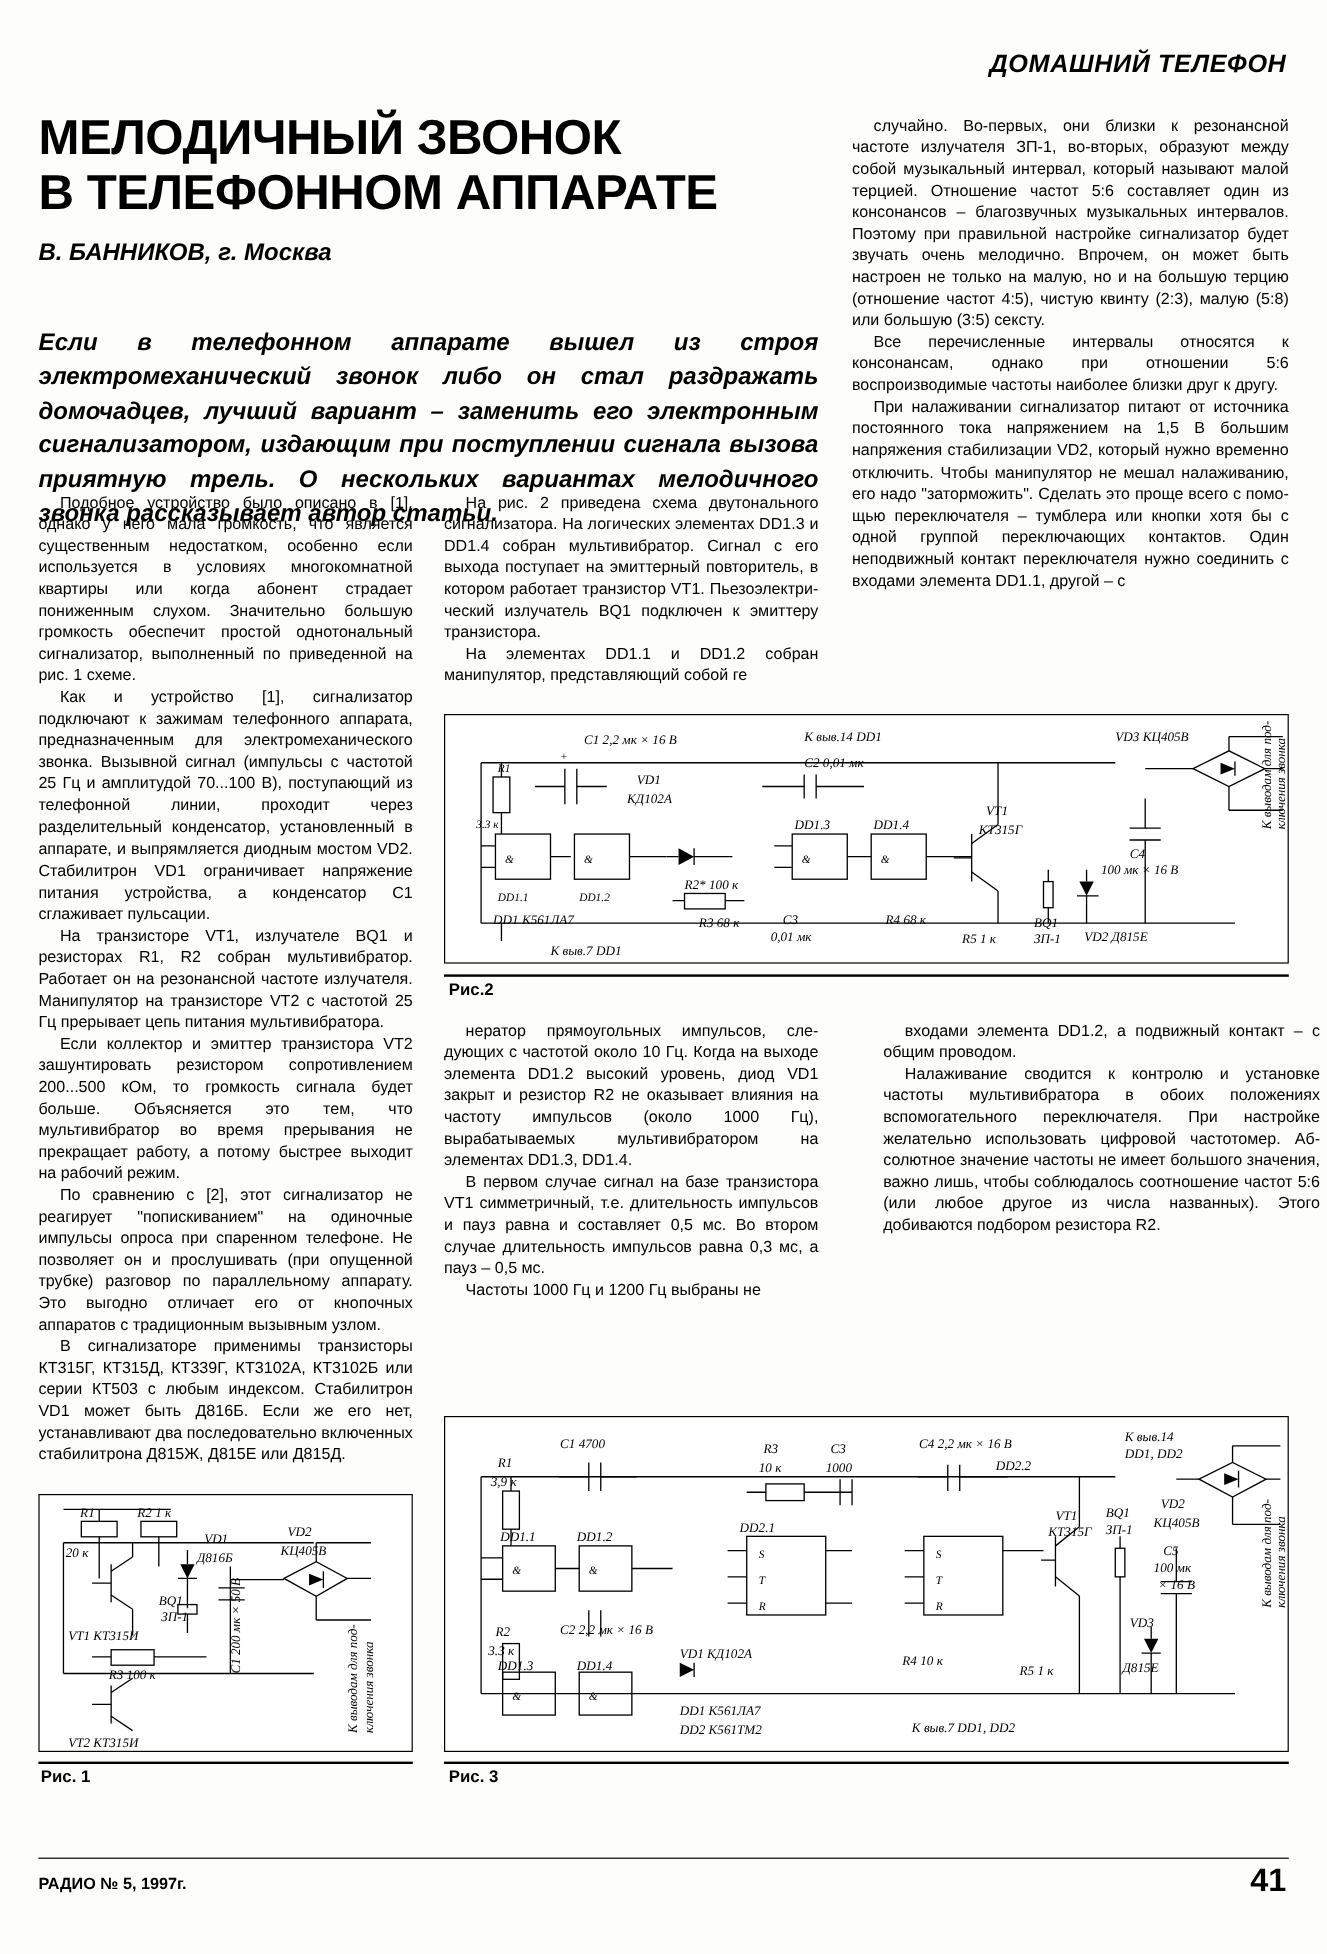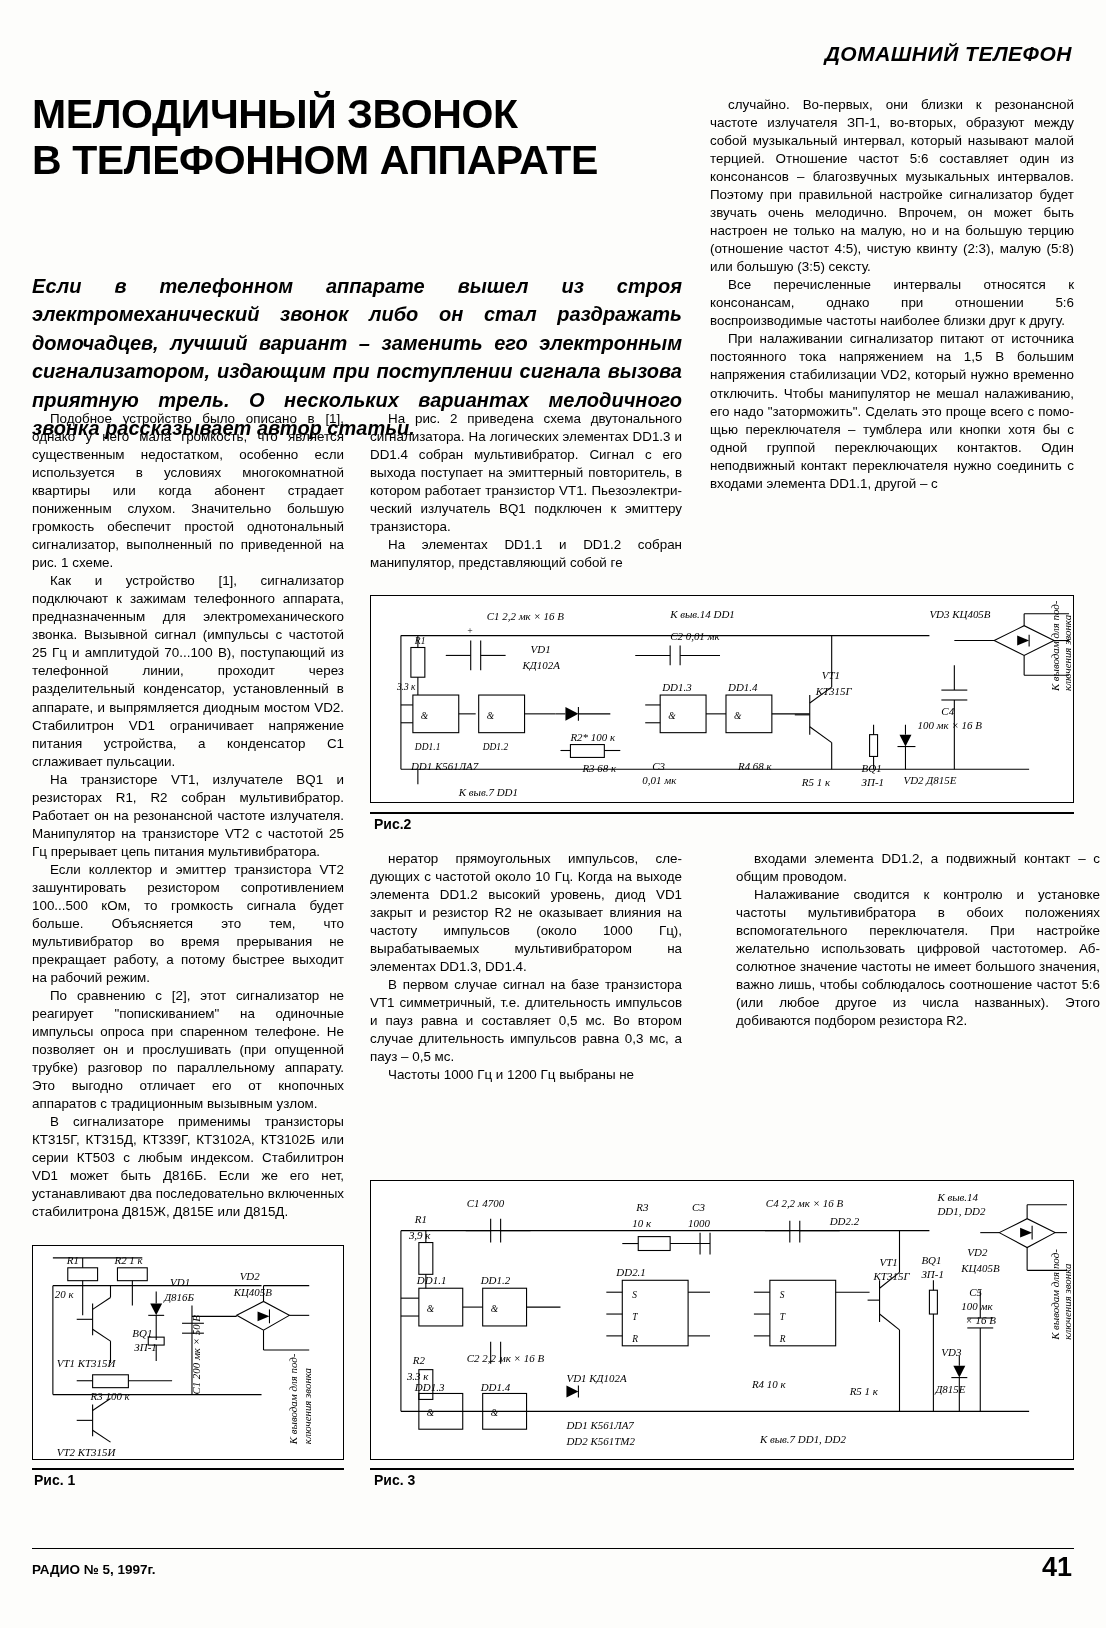--- a/index.html
+++ b/index.html
@@ -95,29 +95,30 @@
 
 <div class="page">
 
   <div class="header-rubric">ДОМАШНИЙ ТЕЛЕФОН</div>
 
   <div class="title-block">
     <h1 class="art-title">
       <span>МЕЛОДИЧНЫЙ ЗВОНОК</span><br>
       <span>В ТЕЛЕФОННОМ АППАРАТЕ</span>
     </h1>
+    <div class="art-author">В. БАННИКОВ, г. Москва</div>
   </div>
 
   <div class="lead">Если в телефонном аппарате вышел из строя электромеханический зво­нок либо он стал раздражать домочадцев, лучший вариант – заменить его электронным сигнализатором, издающим при поступлении сигнала вызова приятную трель. О нескольких вариантах мелодичного звонка рассказывает автор статьи.</div>
 
   <div class="col" id="col1">
     <p class="first">Подобное устройство было описано в [1], однако у него мала громкость, что яв­ляется существенным недостатком, осо­бенно если используется в условиях мно­гокомнатной квартиры или когда абонент страдает пониженным слухом. Значи­тельно большую громкость обеспечит простой однотональный сигнализатор, выполненный по приведенной на рис. 1 схеме.</p>
     <p>Как и устройство [1], сигнализатор подключают к зажимам телефонного ап­парата, предназначенным для электро­механического звонка. Вызывной сигнал (импульсы с частотой 25 Гц и амплитудой 70...100 В), поступающий из телефонной линии, проходит через разделительный конденсатор, установленный в аппарате, и выпрямляется диодным мостом VD2. Стабилитрон VD1 ограничивает напря­жение питания устройства, а конденса­тор C1 сглаживает пульсации.</p>
     <p>На транзисторе VT1, излучателе BQ1 и резисторах R1, R2 собран мультивибра­тор. Работает он на резонансной частоте излучателя. Манипулятор на транзисто­ре VT2 с частотой 25 Гц прерывает цепь питания мультивибратора.</p>
-    <p>Если коллектор и эмиттер транзисто­ра VT2 зашунтировать резистором со­противлением 100...500 кОм, то гром­кость сигнала будет больше. Объясняет­ся это тем, что мультивибратор во время прерывания не прекращает работу, а по­тому быстрее выходит на рабочий режим.</p>
+    <p>Если коллектор и эмиттер транзисто­ра VT2 зашунтировать резистором со­противлением 200...500 кОм, то гром­кость сигнала будет больше. Объясняет­ся это тем, что мультивибратор во время прерывания не прекращает работу, а по­тому быстрее выходит на рабочий режим.</p>
     <p>По сравнению с [2], этот сигнализатор не реагирует "попискиванием" на одиноч­ные импульсы опроса при спаренном те­лефоне. Не позволяет он и прослушивать (при опущенной трубке) разговор по па­раллельному аппарату. Это выгодно от­личает его от кнопочных аппаратов с традиционным вызывным узлом.</p>
     <p>В сигнализаторе применимы транзис­торы КТ315Г, КТ315Д, КТ339Г, КТ3102А, КТ3102Б или серии КТ503 с любым ин­дексом. Стабилитрон VD1 может быть Д816Б. Если же его нет, устанавливают два последовательно включенных стаби­литрона Д815Ж, Д815Е или Д815Д.</p>
   </div>
 
   <div class="col" id="col2">
     <p class="first">На рис. 2 приведена схема двутональ­ного сигнализатора. На логических эле­ментах DD1.3 и DD1.4 собран мультиви­братор. Сигнал с его выхода поступает на эмиттерный повторитель, в котором работает транзистор VT1. Пьезоэлектри­ческий излучатель BQ1 подключен к эмиттеру транзистора.</p>
     <p>На элементах DD1.1 и DD1.2 собран манипулятор, представляющий собой ге­</p>
   </div>
 
   <div class="col" id="col3">

